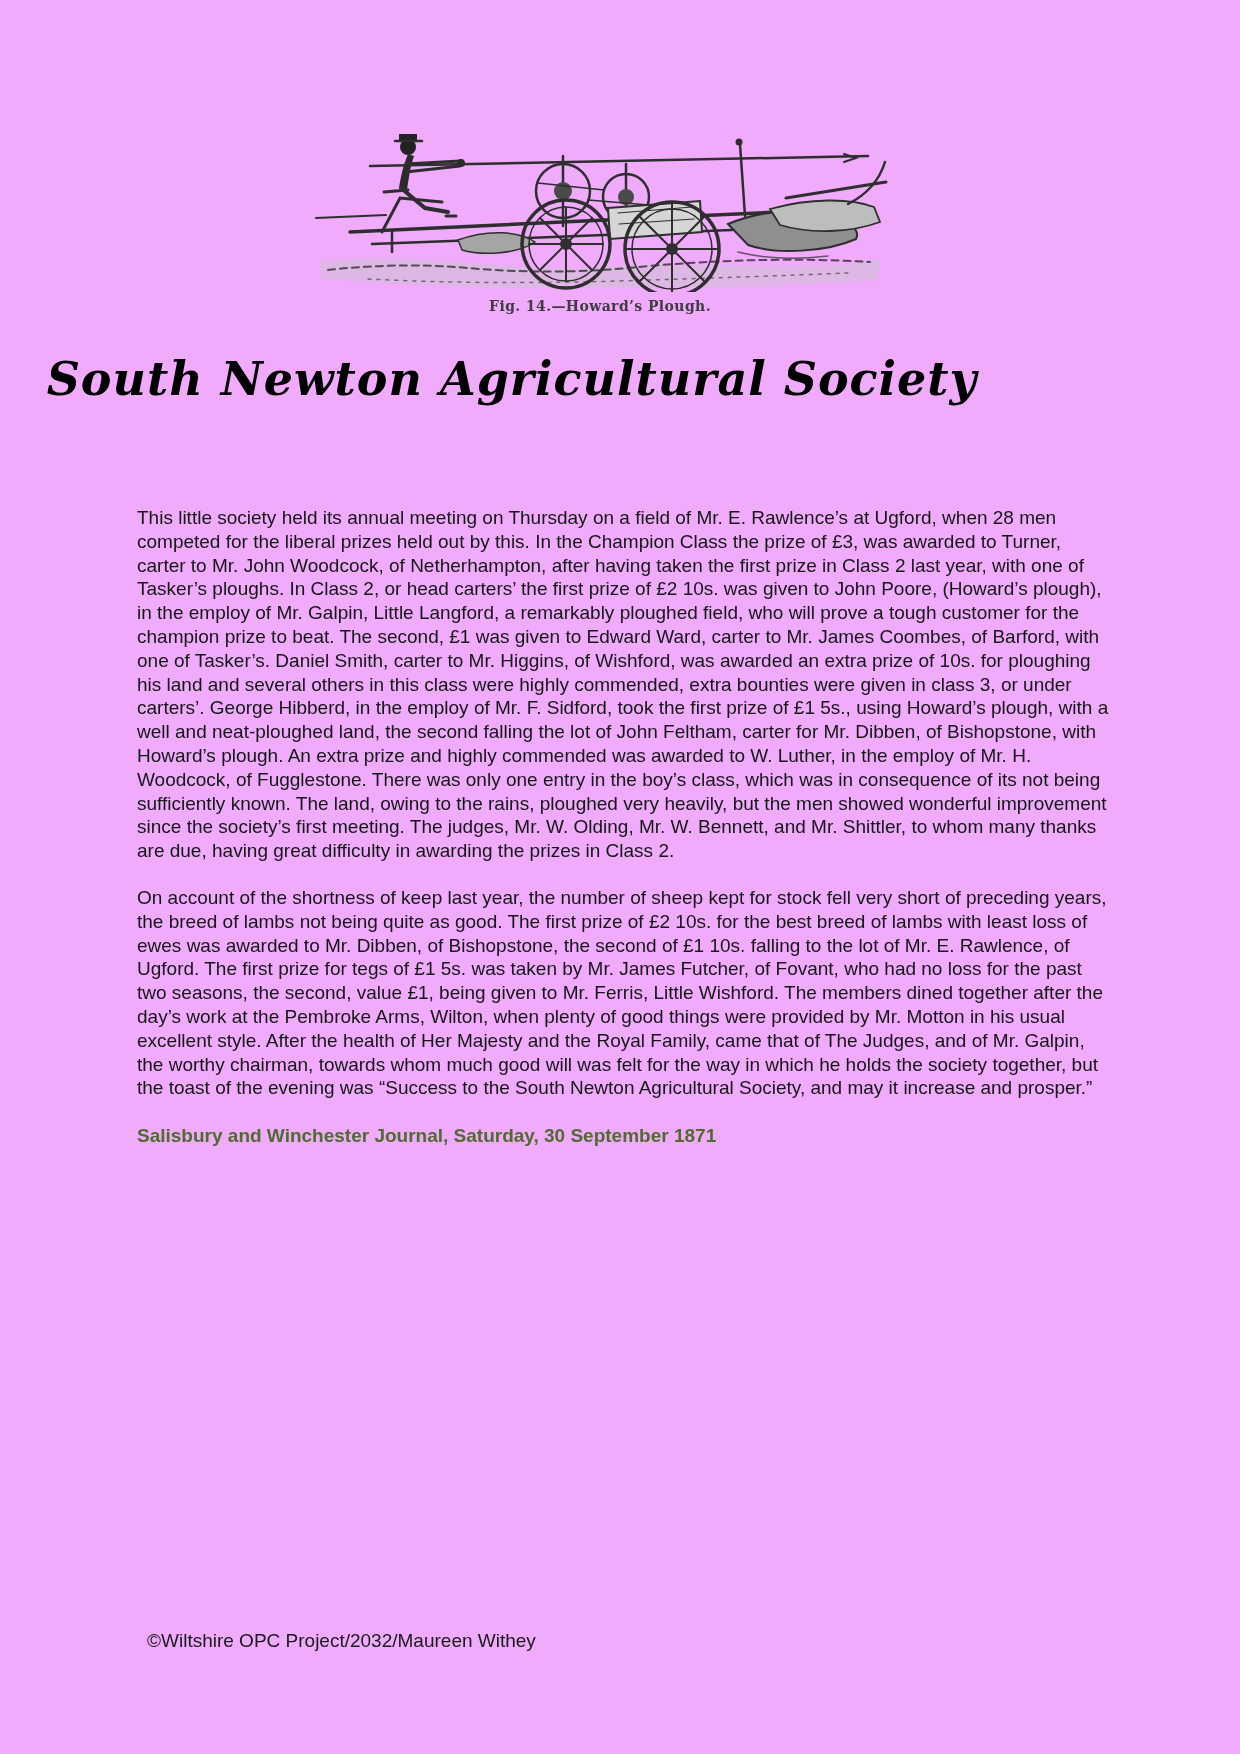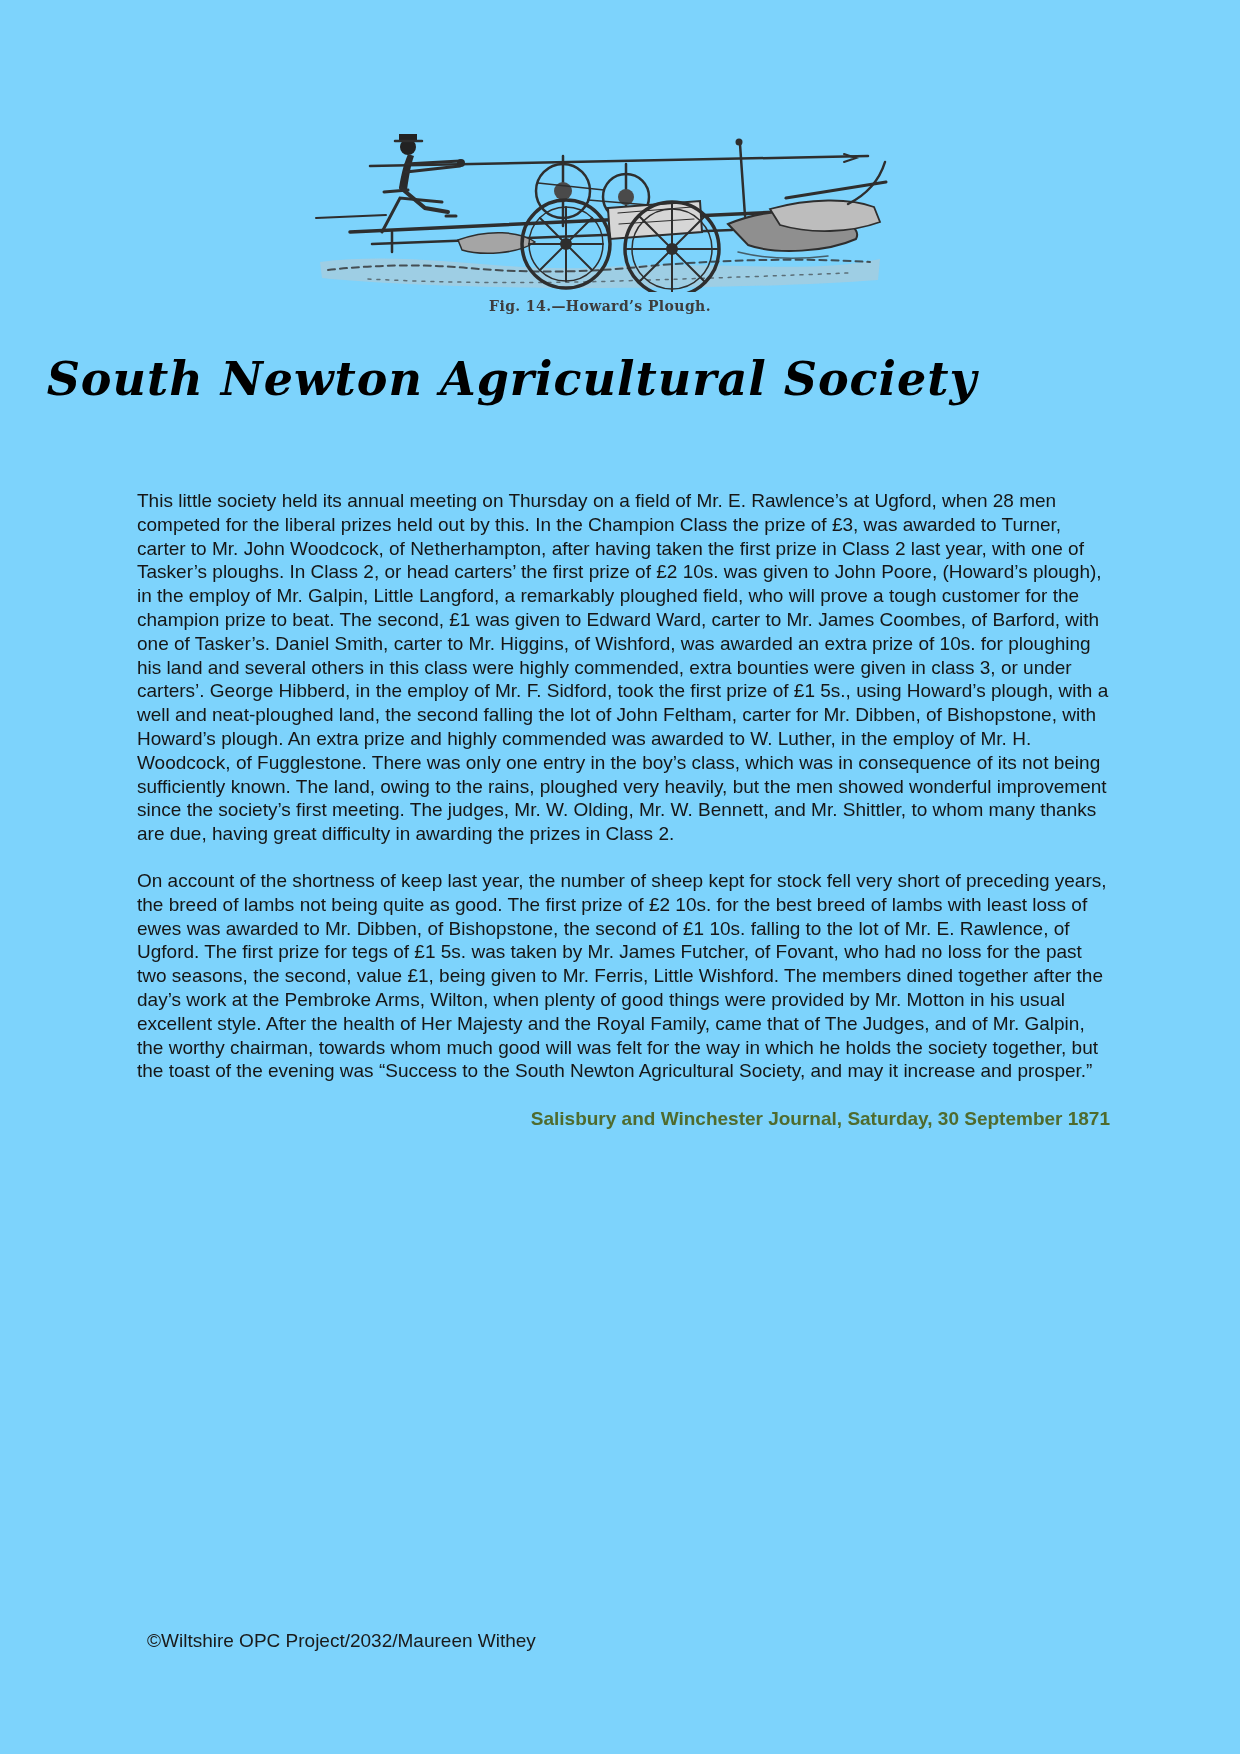--- a/index.html
+++ b/index.html
@@ -1,20 +1,20 @@
 <!DOCTYPE html>
 <html><head>
 <meta charset="utf-8">
 <style>
   html, body { margin: 0; padding: 0; background: #ffffff; }
   .page {
     position: relative;
     width: 1240px;
     height: 1754px;
-    background: #7dd3fc;
+    background: #f0abfc;
     overflow: hidden;
     font-family: "Liberation Sans", sans-serif;
     color: #161616;
   }
   .figure {
     position: absolute;
     top: 112px;
     left: 308px;
     width: 584px;
     text-align: center;
@@ -36,21 +36,21 @@
     text-align: center;
     font-family: "DejaVu Serif", serif;
     font-style: italic;
     font-weight: 700;
     font-size: 46px;
     letter-spacing: 1px;
     color: #000000;
   }
   .content {
     position: absolute;
-    top: 489px;
+    top: 506px;
     left: 137px;
     width: 973px;
     font-size: 19px;
     line-height: 23.8px;
     text-align: left;
   }
   .content p { margin: 0; }
   .content p + p { margin-top: 23px; }
   .citation {
     margin-top: 23.8px;
@@ -136,18 +136,18 @@
       <path class="sketch" d="M430,140 q40,10 90,4" stroke-width="1.5" opacity="0.7"></path>
     </svg>
     <div class="figure-caption">Fig. 14.—Howard’s Plough.</div>
   </div>
 
   <div class="doc-title">South Newton Agricultural Society</div>
 
   <div class="content">
     <p>This little society held its annual meeting on Thursday on a field of Mr. E. Rawlence’s at Ugford, when 28 men competed for the liberal prizes held out by this.  In the Champion Class the prize of £3, was awarded to Turner, carter to Mr. John Woodcock, of Netherhampton, after  having taken the first prize in Class 2 last year, with one of Tasker’s ploughs.   In Class 2, or head carters’ the first prize of £2 10s. was given to John Poore, (Howard’s plough), in the employ of Mr. Galpin, Little Langford, a remarkably ploughed field, who will prove a tough customer for the champion prize to beat.  The second, £1 was given to Edward Ward, carter to Mr. James Coombes, of Barford, with one of Tasker’s.  Daniel Smith, carter to Mr. Higgins, of Wishford, was awarded an extra prize of 10s. for ploughing his land and several others in this class were highly commended, extra bounties were given in class 3, or under carters’.  George Hibberd, in the employ of Mr. F. Sidford, took the first prize of £1 5s., using Howard’s plough, with a well and neat-ploughed land, the second falling the lot of John Feltham, carter for Mr. Dibben, of Bishopstone, with Howard’s plough.  An extra prize and highly commended was awarded to W. Luther, in the employ of Mr. H. Woodcock, of Fugglestone.  There was only one entry in the boy’s class, which was in consequence of its not being sufficiently known.  The land, owing to the rains, ploughed very heavily, but the men showed wonderful improvement since the society’s first meeting.  The judges, Mr. W. Olding, Mr. W. Bennett, and Mr. Shittler, to whom many thanks are due, having great difficulty in awarding the prizes in Class 2.</p>
     <p>On account of the shortness of keep last year, the number of sheep kept for stock fell very short of preceding years, the breed of lambs not being quite as good.  The first prize of £2 10s. for the best breed of lambs with least loss of ewes was awarded to Mr. Dibben, of Bishopstone, the second of £1 10s. falling to the lot of Mr. E. Rawlence, of Ugford.  The first prize for tegs of £1 5s.  was taken by Mr. James Futcher, of Fovant, who had no loss for the past two seasons, the second, value £1, being given to Mr. Ferris, Little Wishford.  The members dined together after the day’s work at the Pembroke Arms, Wilton, when plenty of good things were provided by Mr. Motton in his usual excellent style.  After the health of Her Majesty and the Royal Family, came that of The Judges, and of Mr. Galpin, the worthy chairman, towards whom much good will was felt for the way in which he holds the society together, but the toast of the evening was “Success to the South Newton Agricultural Society, and may it increase and prosper.”</p>
-    <div class="citation" style="color: rgb(79, 107, 46); text-align: right;">Salisbury and Winchester Journal, Saturday, 30 September 1871</div>
+    <div class="citation" style="color: rgb(79, 107, 46);">Salisbury and Winchester Journal, Saturday, 30 September 1871</div>
   </div>
 
   <div class="footer">©Wiltshire OPC Project/2032/Maureen Withey</div>
 
 </div>
 
 </body></html>

